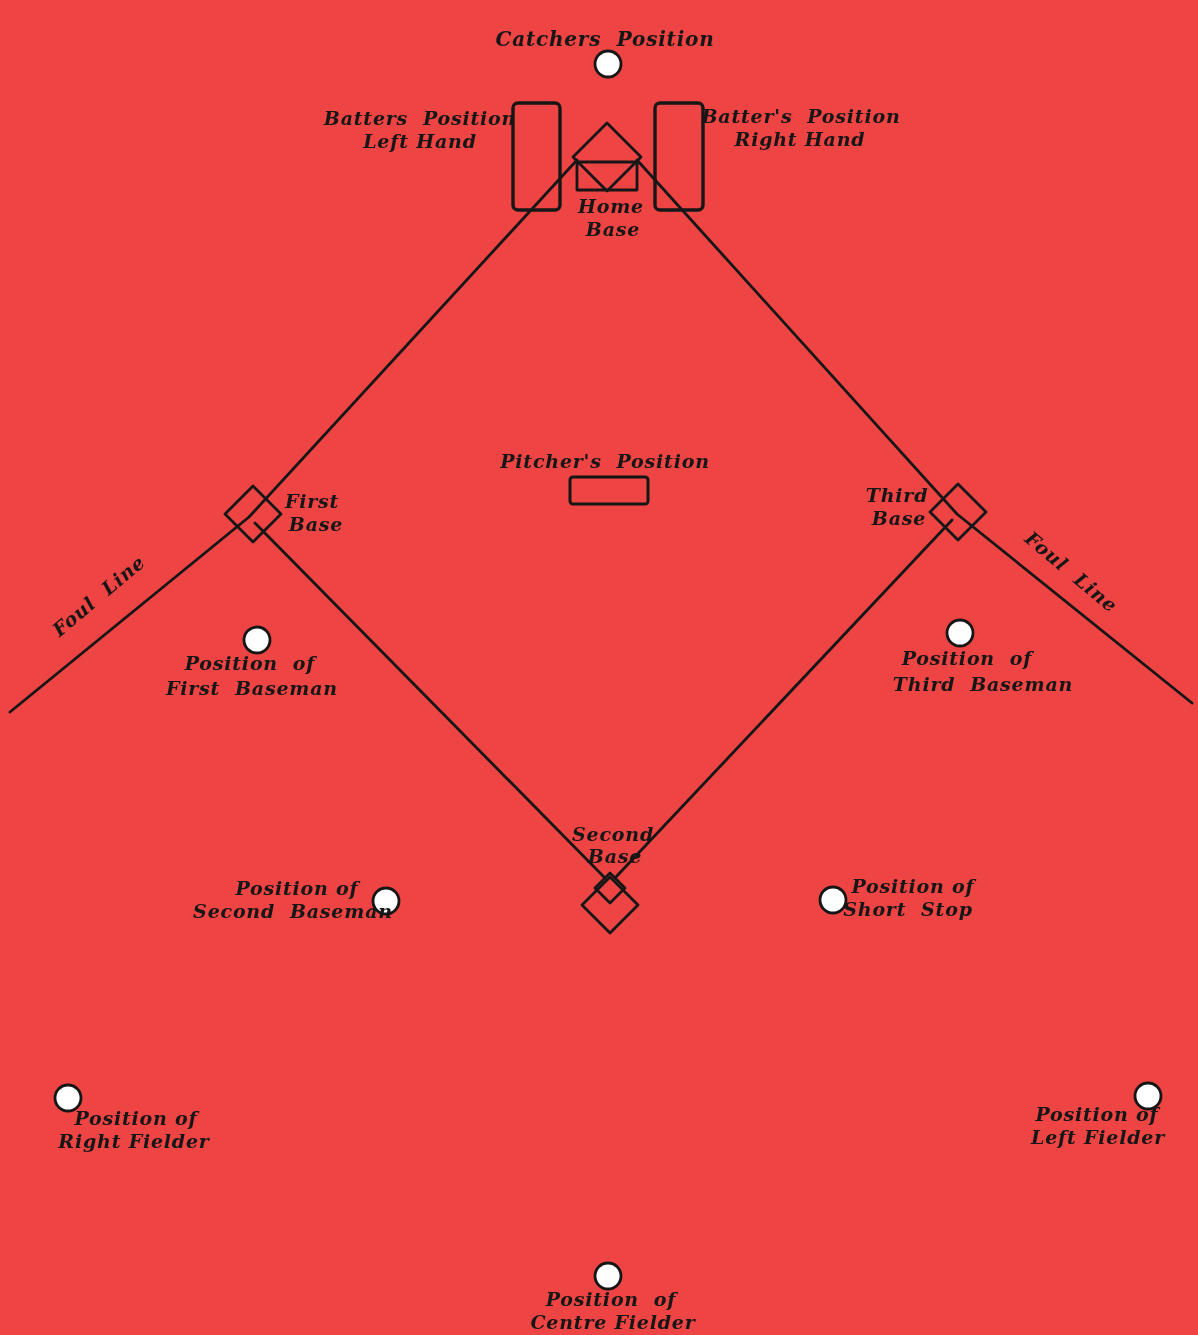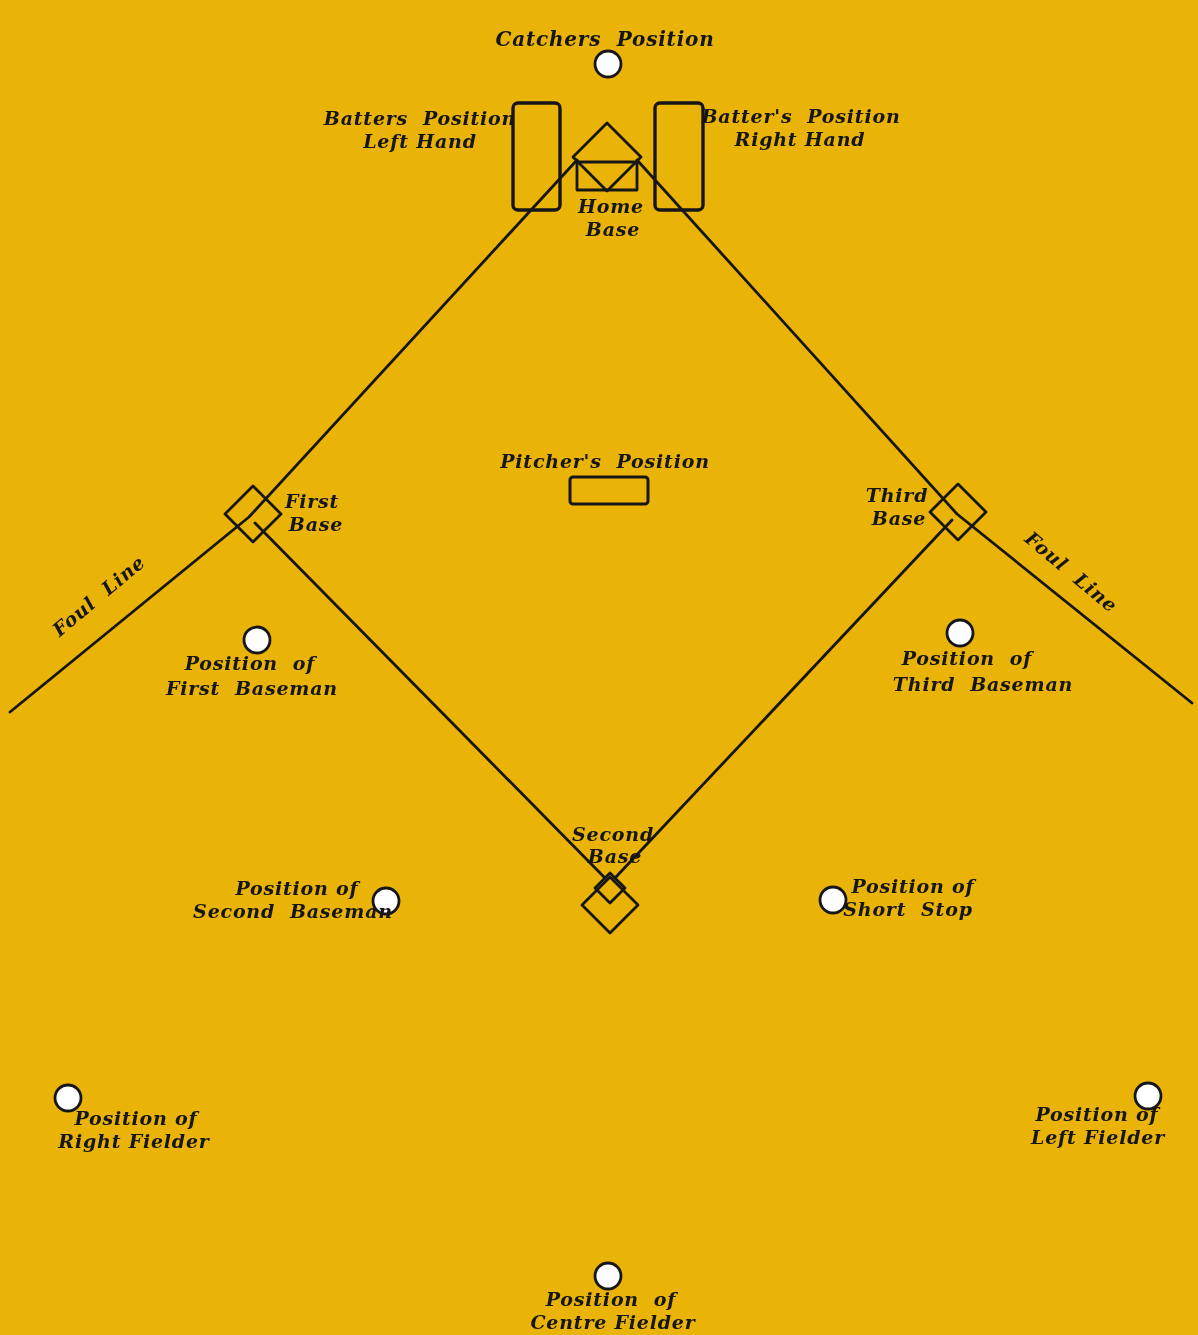--- a/index.html
+++ b/index.html
@@ -4,21 +4,21 @@
 <style>
   html, body {
     margin: 0;
     padding: 0;
     background: #ffffff;
   }
   .canvas {
     position: relative;
     width: 1198px;
     height: 1335px;
-    background: #eab308;
+    background: #ef4444;
     overflow: hidden;
   }
   svg {
     display: block;
     width: 1198px;
     height: 1335px;
   }
   svg text {
     font-family: "DejaVu Serif", serif;
     font-style: italic;

